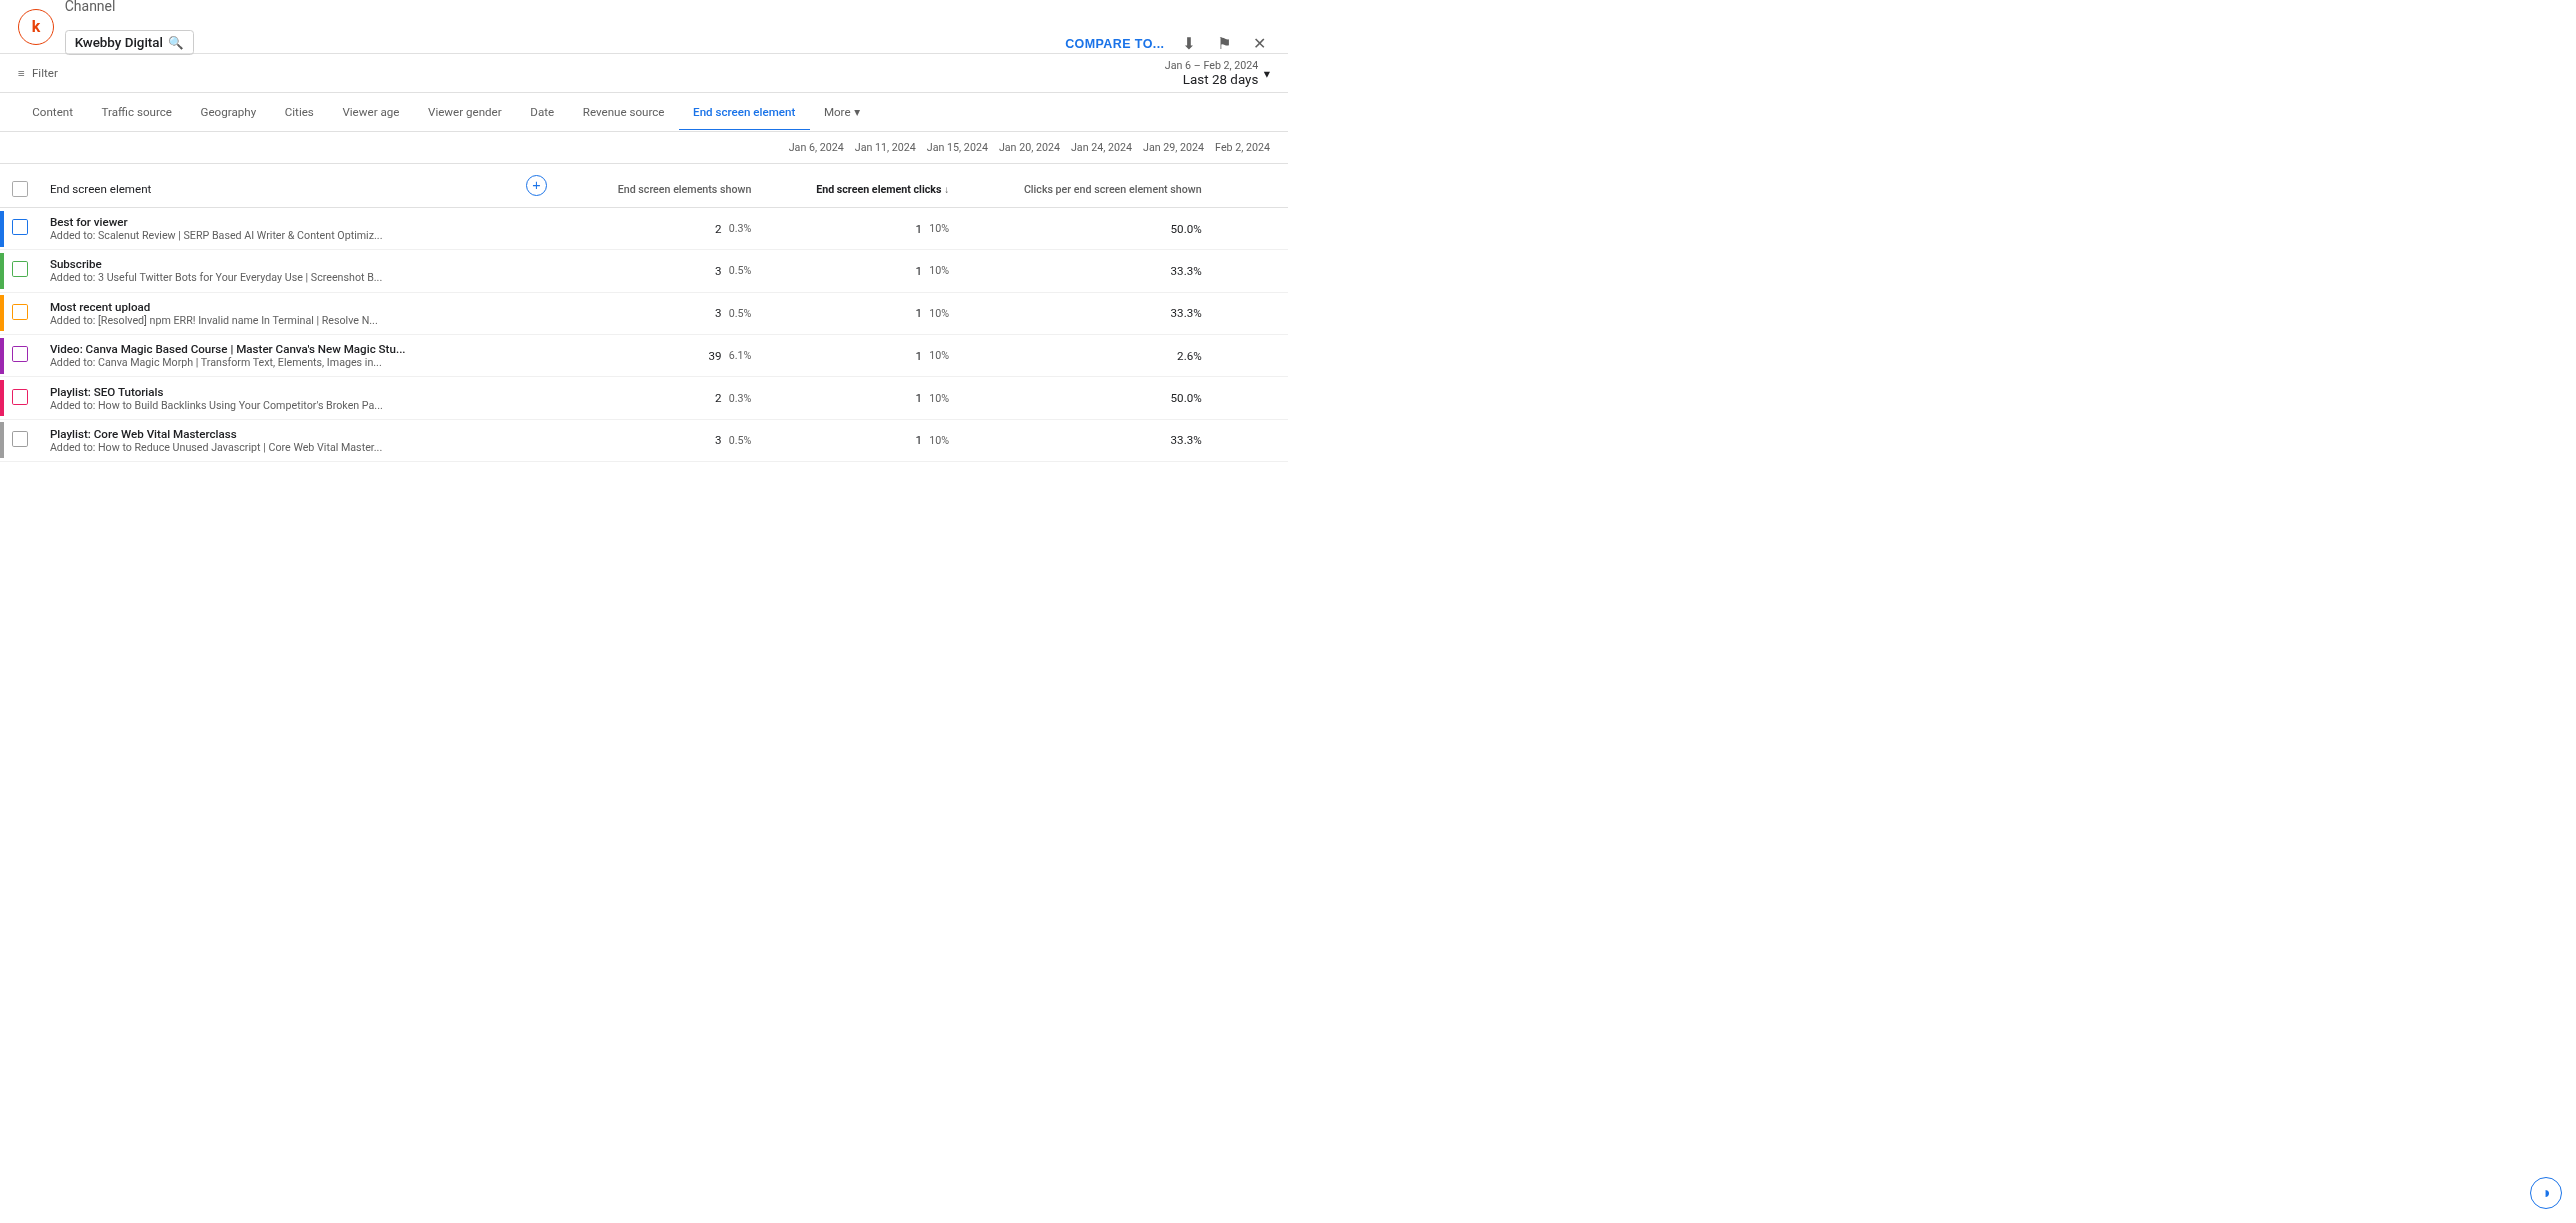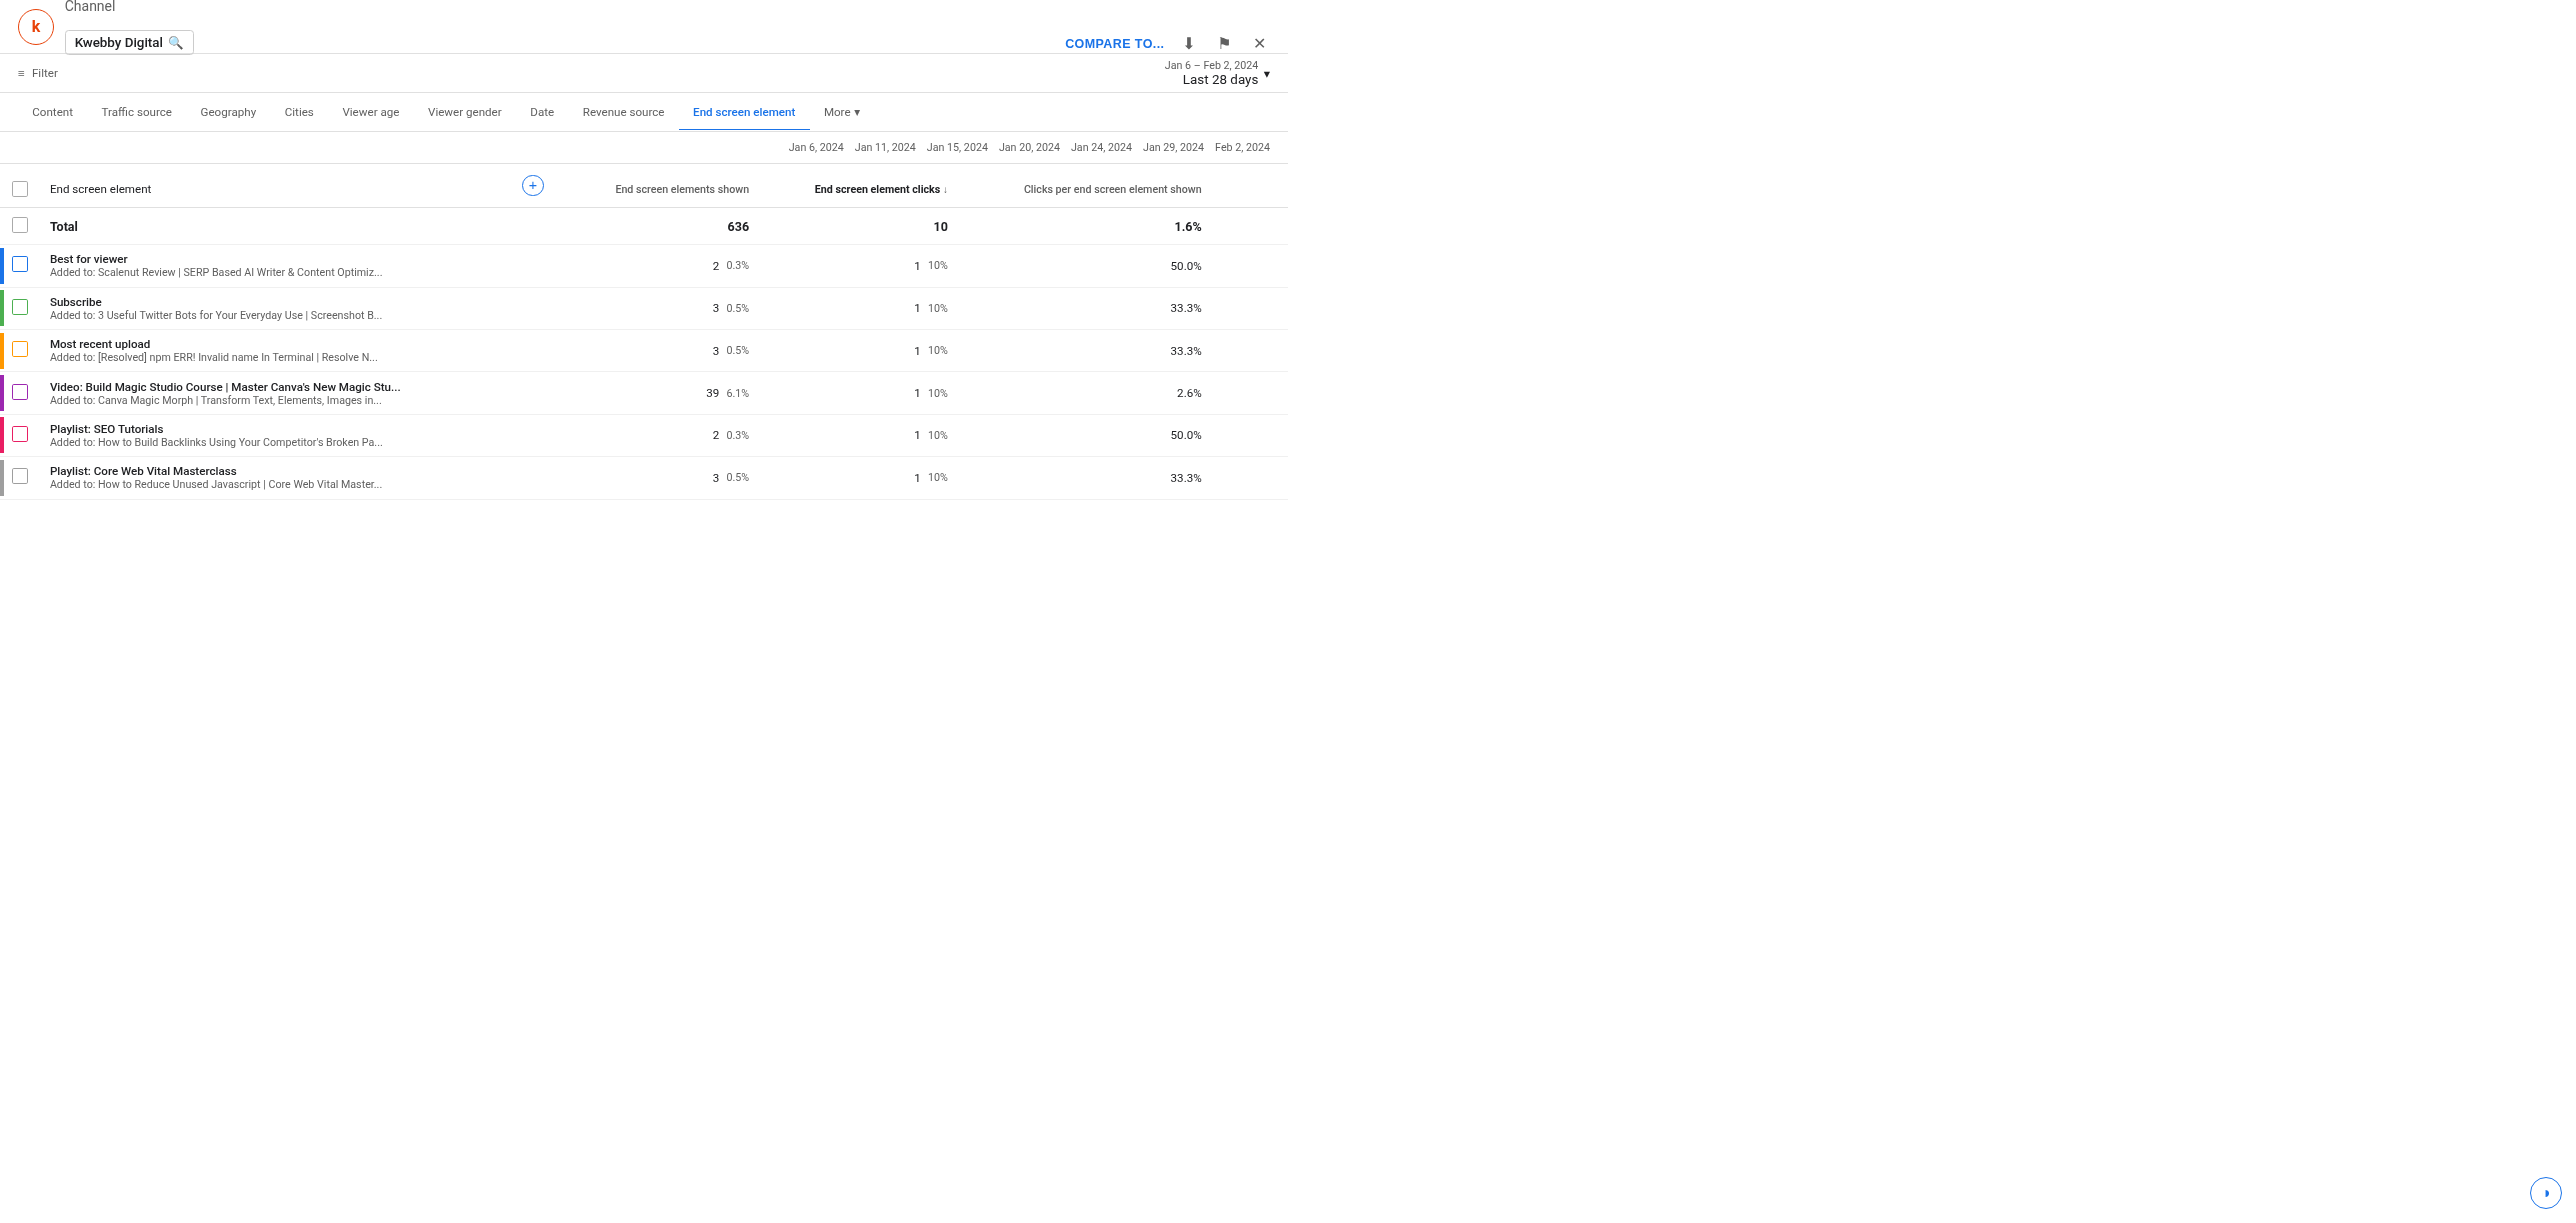--- a/index.html
+++ b/index.html
@@ -397,32 +397,20 @@
           <span class="sort-icon"> ↓</span>
         </th>
         <th class="cell-right">
           <span>Clicks per end screen element shown</span>
         </th>
         <th style="width:72px;"></th>
       </tr>
     </thead>
     <tbody>
 
-      <tr class="total-row">
-        <td style="width:3.6px; padding:0;"></td>
-        <td class="cb-cell">
-          <div class="custom-checkbox square-only"></div>
-        </td>
-        <td>Total</td>
-        <td></td>
-        <td class="cell-right">636</td>
-        <td class="cell-right">10</td>
-        <td class="cell-right">1.6%</td>
-        <td></td>
-      </tr>
 
     <tr class="data-row">
           <td class="color-bar-cell" style="padding: 0px; width: 3.6px;">
             <div class="color-bar" style="background: rgb(26, 115, 232);"></div>
           </td>
           <td class="cb-cell"><div class="custom-checkbox square-only" style="border-color: rgb(26, 115, 232);"></div></td>
           <td>
             <div class="row-label">
               <span class="main-label">Best for viewer</span>
               <span class="sub-label">Added to: Scalenut Review | SERP Based AI Writer &amp; Content Optimiz...</span>
@@ -498,21 +486,21 @@
           <td class="cell-right">33.3%</td>
           <td></td>
         </tr>
         <tr class="data-row">
           <td class="color-bar-cell" style="padding: 0px; width: 3.6px;">
             <div class="color-bar" style="background: rgb(156, 39, 176);"></div>
           </td>
           <td class="cb-cell"><div class="custom-checkbox square-only" style="border-color: rgb(156, 39, 176);"></div></td>
           <td>
             <div class="row-label">
-              <span class="main-label">Video: Build Magic Studio Course | Master Canva's New Magic Stu...</span>
+              <span class="main-label">Video: Canva Magic Based Course | Master Canva's New Magic Stu...</span>
               <span class="sub-label">Added to: Canva Magic Morph | Transform Text, Elements, Images in...</span>
             </div>
           </td>
           <td></td>
           <td class="cell-right">
             <div class="cell-pair">
               <span>39</span>
               <span class="pct-text">6.1%</span>
             </div>
           </td>

